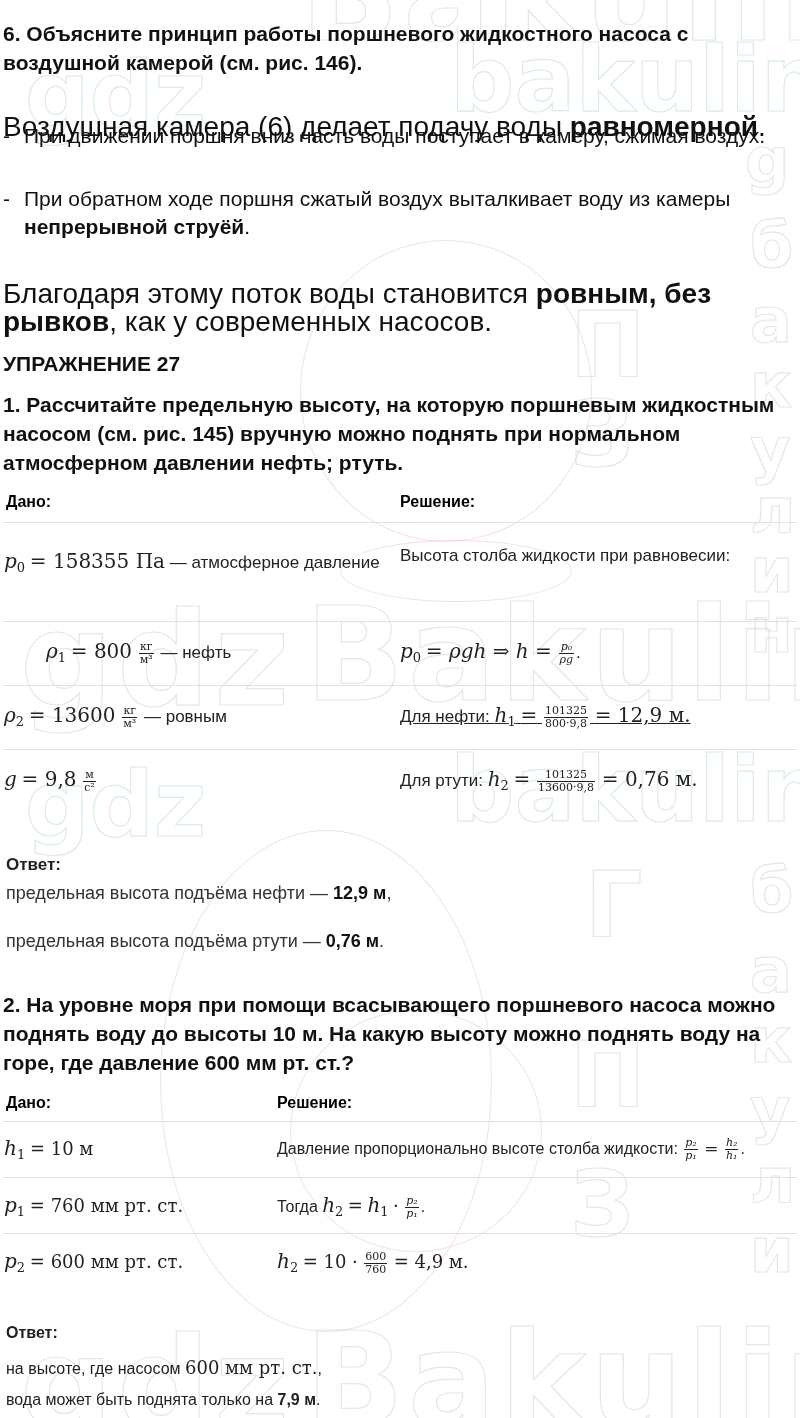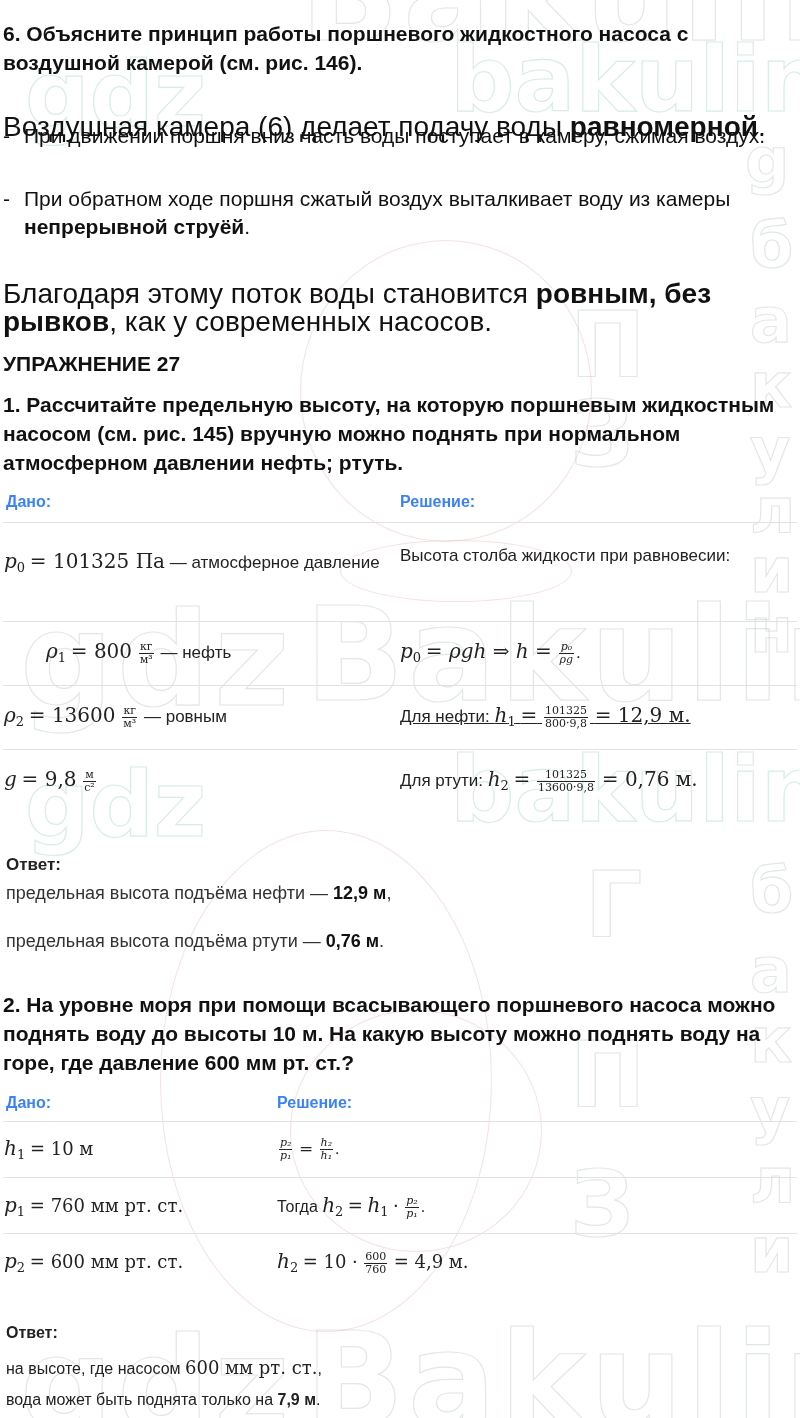--- a/index.html
+++ b/index.html
@@ -25,21 +25,21 @@
   .content { position:relative; z-index:1; }
   .abs { position:absolute; }
 
   .q { font-weight:bold; font-size:21px; line-height:29px; left:3px; width:790px; }
   .p { font-size:28px; line-height:28px; left:3px; width:790px;margin-top:26px; }
   .bul { position:absolute; left:3px; font-size:21px; line-height:28px; width:790px; }
   .bul .dash { position:absolute; left:0; top:0; }
   .bul .txt { display:block; padding-left:21px; }
   .ex { font-weight:bold; font-size:21px; left:3px; }
 
-  .th { font-size:16px; font-weight:bold; color:#3b82f6; }
+  .th { font-size:16px; font-weight:bold; color:#000000; }
   .cell { font-size:17px; color:#222; }
   .math { font-family:"DejaVu Serif", "Liberation Serif", serif; font-style:normal; }
   .mi { font-family:"DejaVu Serif", "Liberation Serif", serif; font-style:italic; }
   .math-lg { font-size:20px; }
   .hr { position:absolute; height:1px; background:#e2e2e2; left:3px; width:794px; }
 
   .frac { display:inline-block; vertical-align:middle; text-align:center; font-family:"DejaVu Serif", serif; font-size:11px; line-height:12px; margin:0 2px; }
   .frac .n { display:block; border-bottom:1px solid #222; padding:0 1px; }
   .frac .d { display:block; padding:0 1px; }
 
@@ -114,21 +114,21 @@
   <div class="abs ex" style="top:352px;">УПРАЖНЕНИЕ 27</div>
 
   <div class="abs q" style="top:390px;">1. Рассчитайте предельную высоту, на которую поршневым жидкостным насосом (см. рис. 145) вручную можно поднять при нормальном атмосферном давлении нефть; ртуть.</div>
 
   <div class="abs th" style="left:6px;top:493px;">Дано:</div>
   <div class="abs th" style="left:400px;top:493px;">Решение:</div>
   <div class="hr" style="top:522px;"></div>
 
   <div class="abs cell" style="left:4px;top:543px;width:380px;line-height:36px;">
     <span class="mi math-lg">p</span><sub class="math" style="font-size:13px;">0</sub>
-    <span class="math math-lg">= 101325 Па</span><span> — атмосферное давление</span>
+    <span class="math math-lg">= 158355 Па</span><span> — атмосферное давление</span>
   </div>
   <div class="abs cell" style="left:400px;top:546px;">Высота столба жидкости при равновесии:</div>
   <div class="hr" style="top:621px;"></div>
 
   <div class="abs cell" style="left:4px;top:639px;margin-left:42px;">
     <span class="mi math-lg">ρ</span><sub class="math" style="font-size:13px;">1</sub>
     <span class="math math-lg">= 800</span>
     <span class="frac"><span class="n">кг</span><span class="d">м³</span></span><span> — нефть</span>
   </div>
   <div class="abs cell" style="left:400px;top:639px;">
@@ -175,20 +175,21 @@
 
   <div class="abs th" style="left:6px;top:1094px;">Дано:</div>
   <div class="abs th" style="left:277px;top:1094px;">Решение:</div>
   <div class="hr" style="top:1121px;"></div>
 
   <div class="abs cell" style="left:4px;top:1136px;">
     <span class="mi math-lg">h</span><sub class="math" style="font-size:13px;">1</sub>
     <span class="math math-lg" style="font-size:18px;">= 10 м</span>
   </div>
   <div class="abs t2" style="left:277px;top:1137px;">
+    <span>Давление пропорционально высоте столба жидкости: </span>
     <span class="frac"><span class="n mi">p₂</span><span class="d mi">p₁</span></span>
     <span class="math" style="font-size:17px;">=</span>
     <span class="frac"><span class="n mi">h₂</span><span class="d mi">h₁</span></span>.
   </div>
   <div class="hr" style="top:1177px;"></div>
 
   <div class="abs cell" style="left:4px;top:1193px;">
     <span class="mi math-lg">p</span><sub class="math" style="font-size:13px;">1</sub>
     <span class="math" style="font-size:18px;">= 760 мм рт. ст.</span>
   </div>

